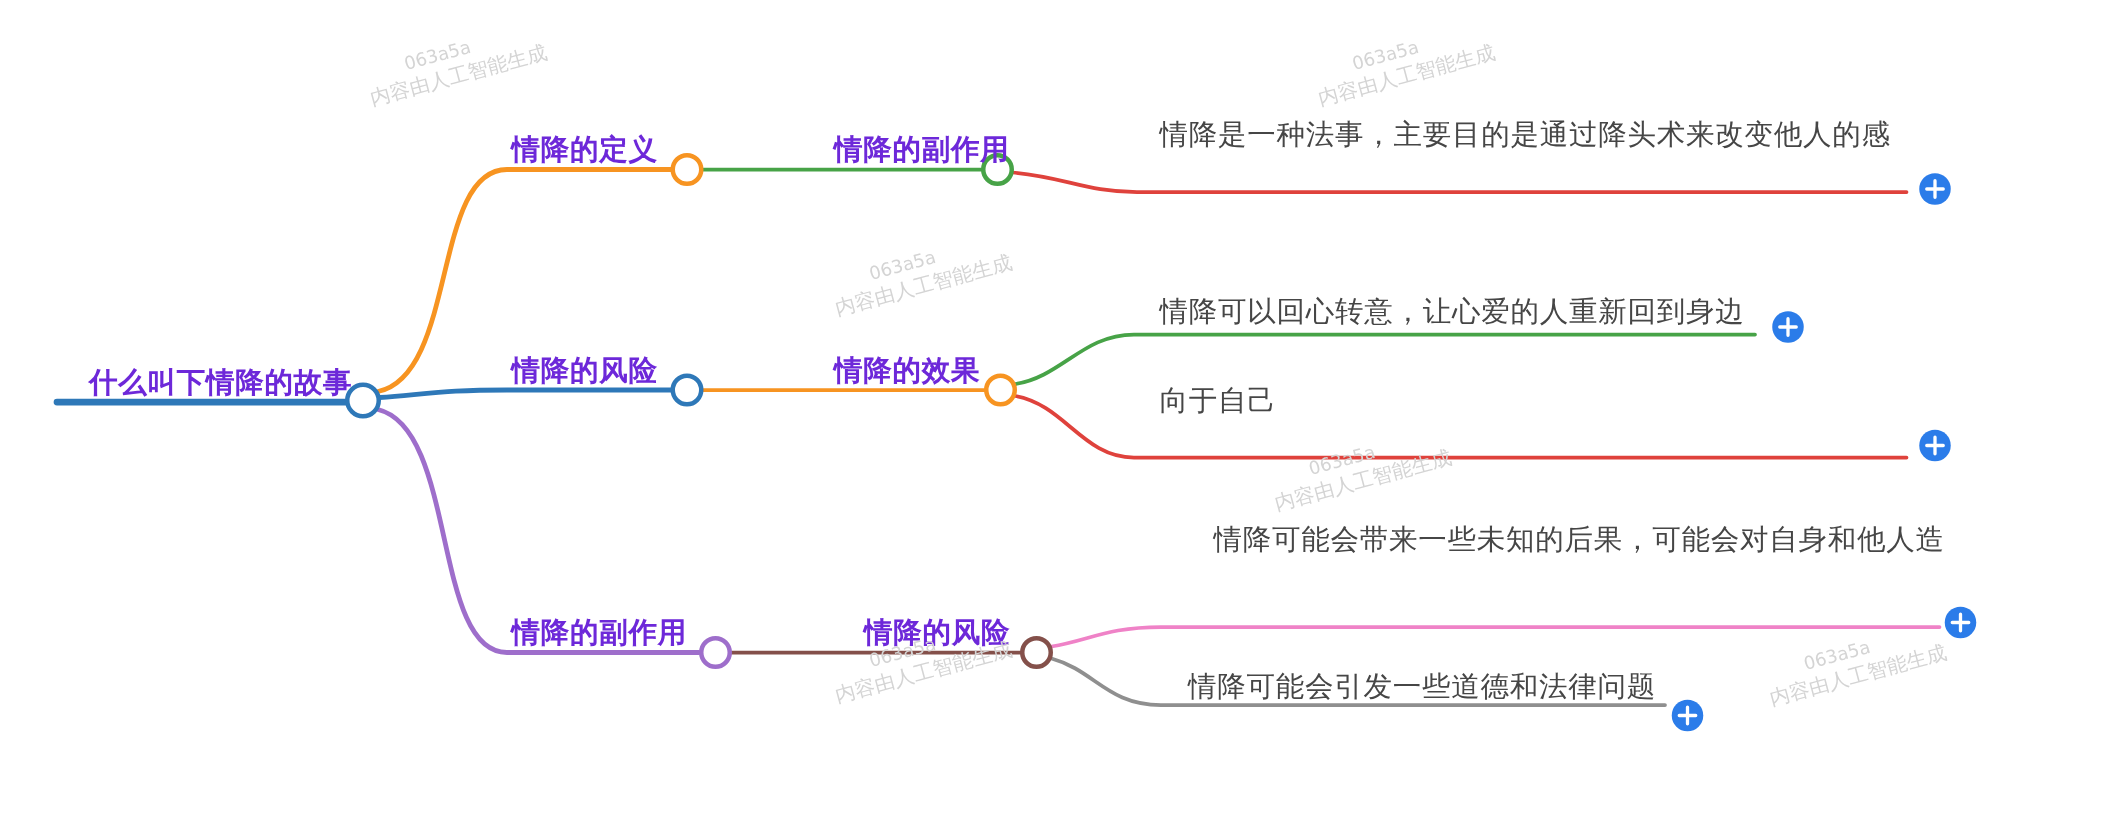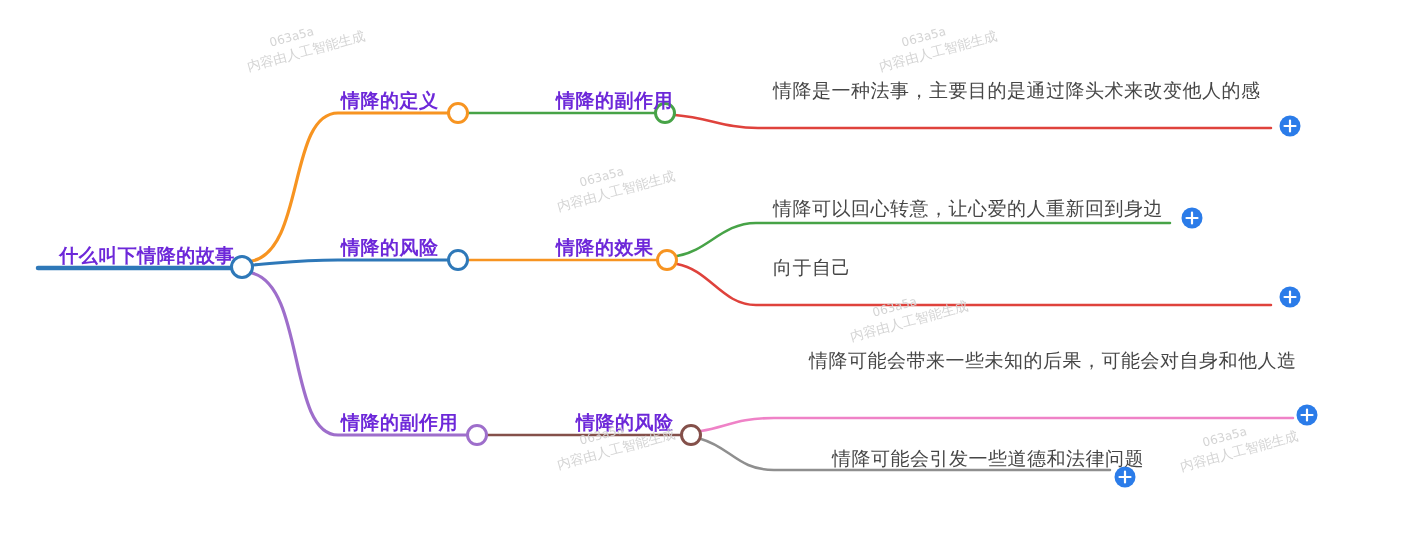--- a/index.html
+++ b/index.html
@@ -98,21 +98,21 @@
   </div>
 
   <div class="leaf" style="left:773px;top:255px;">
     <div>向于自己</div>
   </div>
 
   <div class="leaf" style="left:787px;top:348px;margin-left:22px;">
     <div>情降可能会带来一些未知的后果，可能会对自身和他人造</div>
   </div>
 
-  <div class="leaf" style="left:832px;top:446px;">
+  <div class="leaf" style="left:792px;top:446px;">
     <div>情降可能会引发一些道德和法律问题</div>
   </div>
 
   <div class="wm" style="left:243px;top:26px;">
     <div class="wm-code">063a5a</div>
     <div class="wm-text">内容由人工智能生成</div>
   </div>
   <div class="wm" style="left:875px;top:26px;">
     <div class="wm-code">063a5a</div>
     <div class="wm-text">内容由人工智能生成</div>

